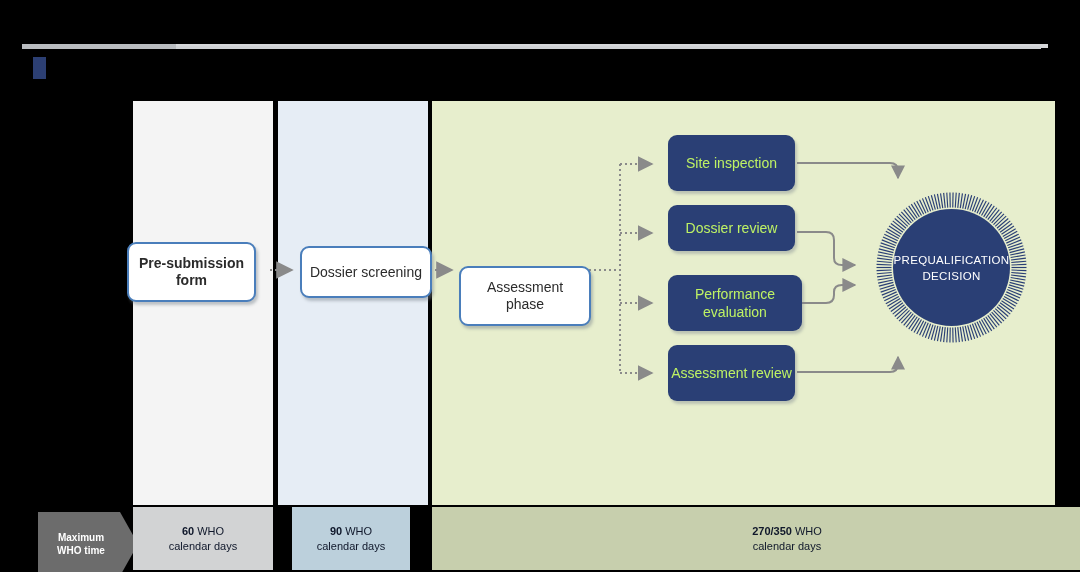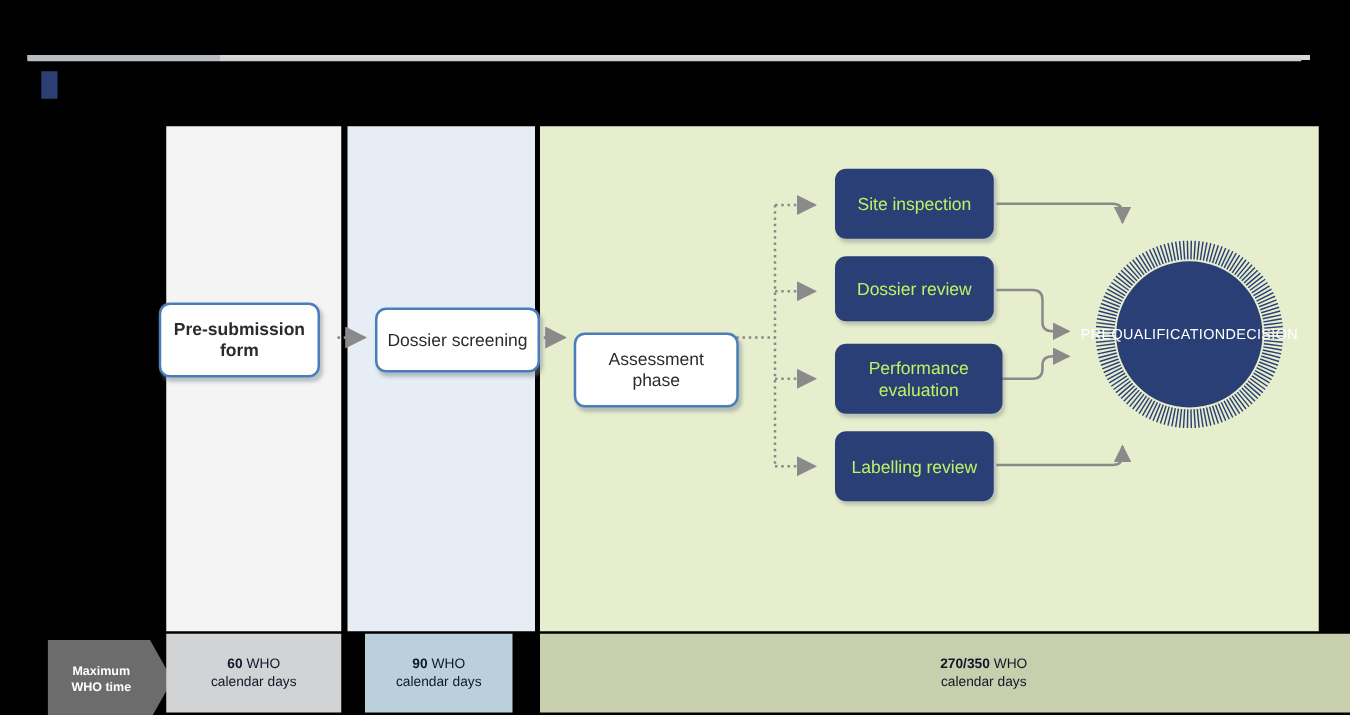--- a/index.html
+++ b/index.html
@@ -51,30 +51,30 @@
   #box-assess{left:459px;top:242px;width:128px;height:56px;font-size:14px;margin-top:24px;}
 
   
   .nbox{
     position:absolute;background:#2a3f75;border-radius:9px;color:#bef264;
     display:flex;align-items:center;justify-content:center;text-align:center;
     font-size:14px;line-height:18px;
     box-shadow:2px 3px 3px rgba(120,130,140,.4);
   }
   #box-site{left:668px;top:135px;width:127px;height:56px;}
-  #box-dossier-rev{left:668px;top:205px;width:127px;height:52px;}
+  #box-dossier-rev{left:668px;top:205px;width:127px;height:46px;}
   #box-perf{left:668px;top:275px;width:134px;height:56px;}
   #box-label{left:668px;top:345px;width:127px;height:56px;}
 
   
   #decision-wrap{position:absolute;left:874px;top:190px;width:155px;height:155px;}
   #decision-wrap .sun{position:absolute;inset:0;}
   #decision-label{
     position:absolute;left:19px;top:19px;width:117px;height:117px;border-radius:50%;
-    background:#2a3f75;color:#fff;display:flex;
+    background:#2a3f75;color:#fff;display:flex;flex-direction:column;
     align-items:center;justify-content:center;text-align:center;
     font-size:11.5px;line-height:16px;letter-spacing:.3px;
   }
 
   svg.lay{position:absolute;left:0;top:0;width:1080px;height:572px;overflow:visible;}
   svg.lay *{vector-effect:non-scaling-stroke;}
 </style>
 </head>
 <body>
 
@@ -140,21 +140,21 @@
   <div class="nbox" id="box-dossier-rev">
     <span>Dossier review</span>
   </div>
   <div class="nbox" id="box-perf">
     <span>
       <span>Performance</span><br>
       <span>evaluation</span>
     </span>
   </div>
   <div class="nbox" id="box-label">
-    <span>Labelling review</span>
+    <span>Assessment review</span>
   </div>
 
   <div id="decision-wrap">
     <svg class="sun" viewBox="0 0 155 155">
       <g id="rays" stroke="#2a3f75" stroke-width="1.15">
           <line x1="137.50" y1="77.50" x2="152.50" y2="77.50"></line>
           <line x1="137.45" y1="80.01" x2="152.43" y2="80.64"></line>
           <line x1="137.29" y1="82.52" x2="152.24" y2="83.78"></line>
           <line x1="137.03" y1="85.02" x2="151.91" y2="86.90"></line>
           <line x1="136.66" y1="87.51" x2="151.45" y2="90.01"></line>

